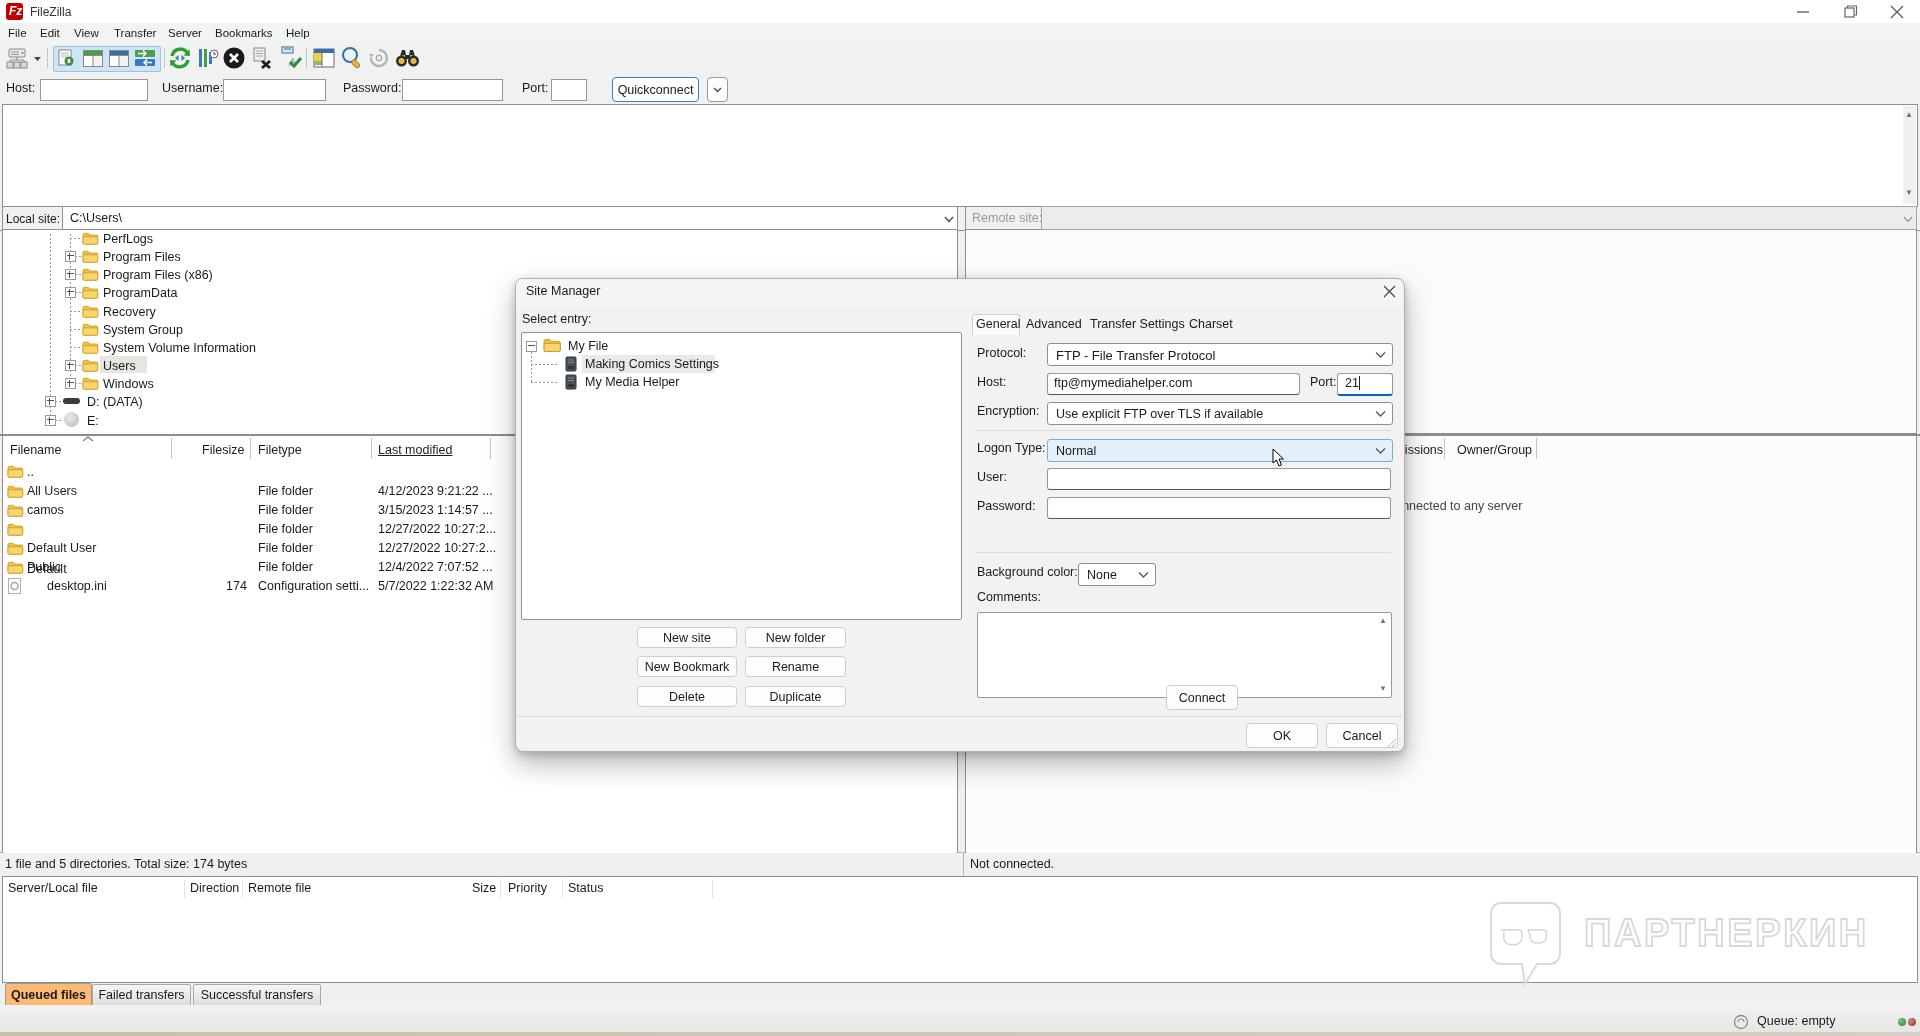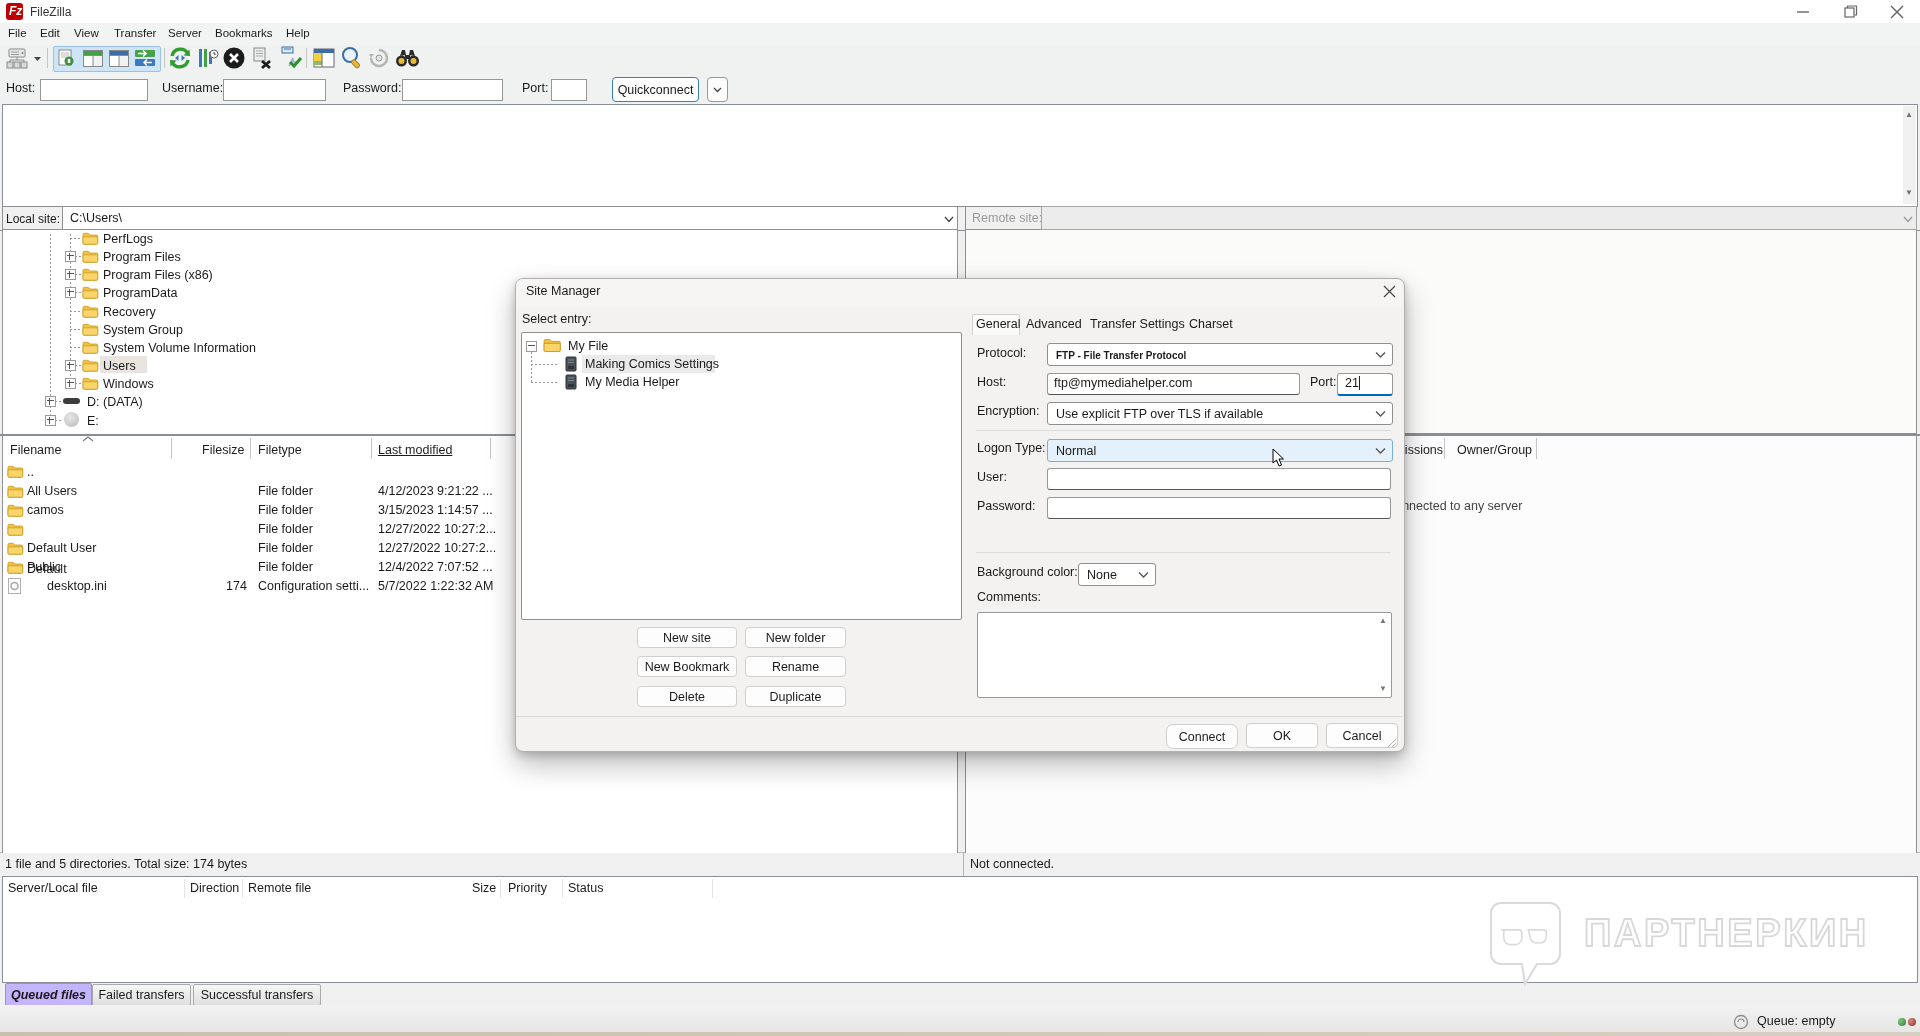--- a/index.html
+++ b/index.html
@@ -389,21 +389,21 @@
   <g fill="none" stroke="#dadada" stroke-width="2">
     <path d="M12 1 H61 a10 10 0 0 1 10 10 V52 a10 10 0 0 1 -10 10 H48 L36 82 L33 62 H12 A10 10 0 0 1 2 52 V11 A10 10 0 0 1 12 1 Z"></path>
     <path d="M12 26 h21 a4 4 0 0 1 4 4 v6 a8 8 0 0 1 -8 8 h-6 a8 8 0 0 1 -8 -8 v-7 a3 3 0 0 1 1 -3 z" transform="translate(0,0) scale(0.82) translate(3,8)"></path>
     <path d="M40 26 h18 a4 4 0 0 1 4 4 v4 a8 8 0 0 1 -8 8 h-4 a8 8 0 0 1 -8 -8 z" transform="scale(0.82) translate(8,8)"></path>
   </g>
   <text x="95" y="34" font-size="38" font-weight="bold" letter-spacing="2.6" fill="none" stroke="#d8d8d8" stroke-width="1.8" dominant-baseline="middle" font-family="Liberation Sans, sans-serif">ПАРТНЕРКИН</text>
 </svg>
 </div>
 
 <div id="qtabs">
-<div class="abs" style="left:5px;top:983px;width:85px;height:22px;background:#c4b5fd;border:1px solid #999;border-radius:2px;display:flex;align-items:center;justify-content:center;font-size:12.5px;font-weight:bold;font-style:italic;">Queued files</div>
+<div class="abs" style="left:5px;top:983px;width:85px;height:22px;background:#fdba74;border:1px solid #999;border-radius:2px;display:flex;align-items:center;justify-content:center;font-size:12.5px;font-weight:bold;">Queued files</div>
 <div class="abs" style="left:92px;top:984px;width:97px;height:20px;background:linear-gradient(#f6f6f6,#dedede);border:1px solid #aaa;border-radius:2px;display:flex;align-items:center;justify-content:center;font-size:12.5px;">Failed transfers</div>
 <div class="abs" style="left:193px;top:984px;width:126px;height:20px;background:linear-gradient(#f6f6f6,#dedede);border:1px solid #aaa;border-radius:2px;display:flex;align-items:center;justify-content:center;font-size:12.5px;">Successful transfers</div>
 </div>
 
 <div class="abs" style="left:0;top:1005px;width:1920px;height:31px;background:linear-gradient(#f2f2f2,#e4e4e2);"></div>
 <div class="abs" style="left:0;top:1032px;width:1920px;height:4px;background:linear-gradient(to right,#c9bfae,#d8cfc2);"></div>
 <div id="qstatus">
 <svg style="left:1733px;top:1014px;" width="16" height="16" viewBox="0 0 16 16">
   <circle cx="8" cy="8" r="6.5" fill="none" stroke="#8a8a8a" stroke-width="1.3"></circle>
   <path d="M5 8 a3 3 0 0 1 6 0" fill="none" stroke="#8a8a8a" stroke-width="1.2"></path>
@@ -449,21 +449,21 @@
 <div class="btn" style="left:745px;top:686px;width:99px;height:19px;">Duplicate</div>
 
 <div class="abs" style="left:972px;top:314px;width:46px;height:20px;background:#fafaf9;border:1px solid #cfcfcf;border-bottom:none;border-radius:2px 2px 0 0;"></div>
 <div class="lbl" style="left:976px;top:317px;font-size:12.5px;">General</div>
 <div class="lbl" style="left:1026px;top:317px;font-size:12.5px;">Advanced</div>
 <div class="lbl" style="left:1090px;top:317px;font-size:12.5px;">Transfer Settings</div>
 <div class="lbl" style="left:1189px;top:317px;font-size:12.5px;">Charset</div>
 
 <div class="lbl" style="left:977px;top:346px;font-size:12.5px;">Protocol:</div>
 <div class="cbo" style="left:1047px;top:343px;width:344px;height:21px;">
-        <span class="cbotext" style="font-size:10px;font-weight:bold;">FTP - File Transfer Protocol</span>
+        <span class="cbotext" style="font-size:13px;">FTP - File Transfer Protocol</span>
 <svg class="chev" width="11" height="7" viewBox="0 0 11 7">
           <path d="M1 1 L5.5 5.5 L10 1" fill="none" stroke="#555" stroke-width="1.3"></path>
         </svg>
       </div>
 <div class="lbl" style="left:977px;top:375px;font-size:12.5px;">Host:</div>
 <div class="in" style="left:1047px;top:373px;width:251px;height:20px;border:1px solid #999;border-bottom:1px solid #565656;border-radius:3px;"></div>
 <div class="lbl" style="left:1054px;top:376px;font-size:12.5px;">ftp@mymediahelper.com</div>
 <div class="lbl" style="left:1310px;top:375px;font-size:12.5px;">Port:</div>
 <div class="in" style="left:1337px;top:373px;width:54px;height:20px;border:1px solid #999;border-bottom:2px solid #0067c0;border-radius:3px;"></div>
 <div class="lbl" style="left:1345px;top:376px;font-size:12.5px;">21</div>
@@ -494,21 +494,21 @@
 <svg class="chev" width="11" height="7" viewBox="0 0 11 7">
           <path d="M1 1 L5.5 5.5 L10 1" fill="none" stroke="#555" stroke-width="1.3"></path>
         </svg>
       </div>
 <div class="lbl" style="left:977px;top:590px;font-size:12.5px;">Comments:</div>
 <div class="abs" style="left:977px;top:612px;width:413px;height:84px;background:#fff;border:1px solid #999;border-radius:2px;"></div>
 <div class="lbl" style="left:1379px;top:616px;font-size:8px;color:#777;">▲</div>
 <div class="lbl" style="left:1379px;top:684px;font-size:8px;color:#777;">▼</div>
 
 <div class="abs" style="left:516px;top:716px;width:886px;height:1px;background:#dadada;"></div>
-<div class="btn" style="left:1166px;top:724px;width:70px;height:23px;border-radius:7px;">Connect</div>
+<div class="btn" style="left:1166px;top:685px;width:70px;height:23px;">Connect</div>
 <div class="btn" style="left:1246px;top:723px;width:70px;height:23px;">OK</div>
 <div class="btn" style="left:1326px;top:723px;width:70px;height:23px;">Cancel</div>
 <svg style="left:1386px;top:737px;" width="12" height="12" viewBox="0 0 12 12">
   <path d="M10 2 L2 10 M10 6 L6 10 M10 10 L10 10" stroke="#b5b5b5" stroke-width="1" fill="none"></path>
 </svg>
 
 <svg style="left:1272px;top:448px;" width="14" height="20" viewBox="0 0 14 20">
   <path d="M1 1 L1 15 L4.5 12 L7 18 L9.5 17 L7 11 L11.5 11 Z" fill="#fff" stroke="#000" stroke-width="1"></path>
 </svg>
 </div>

